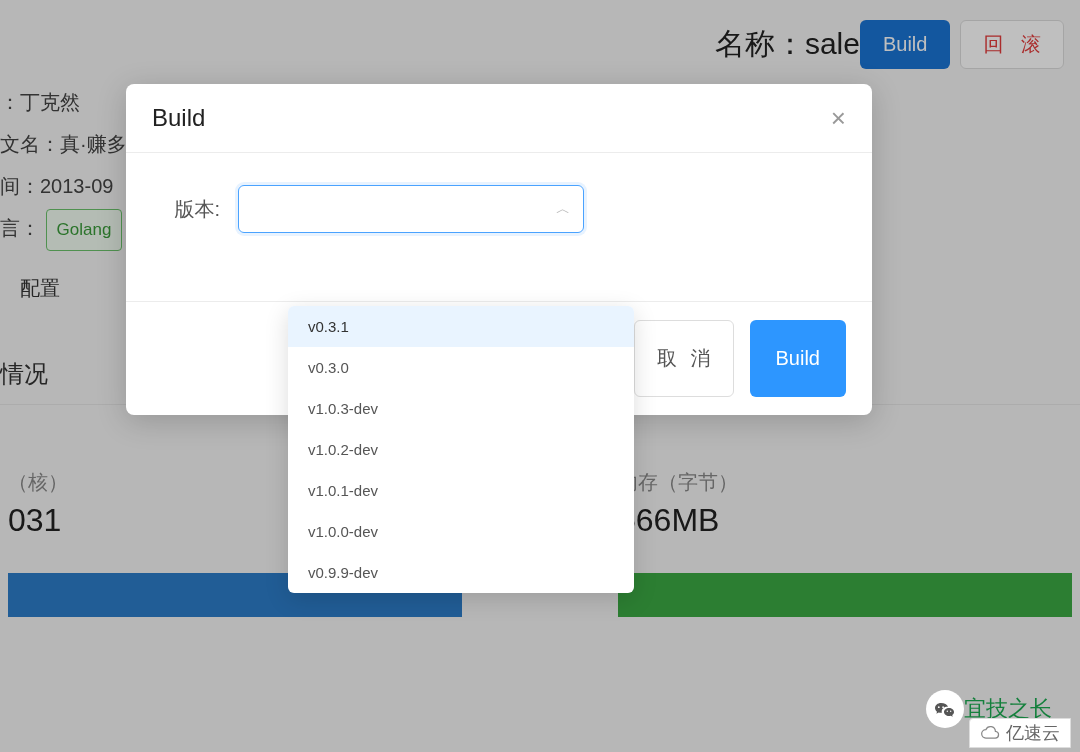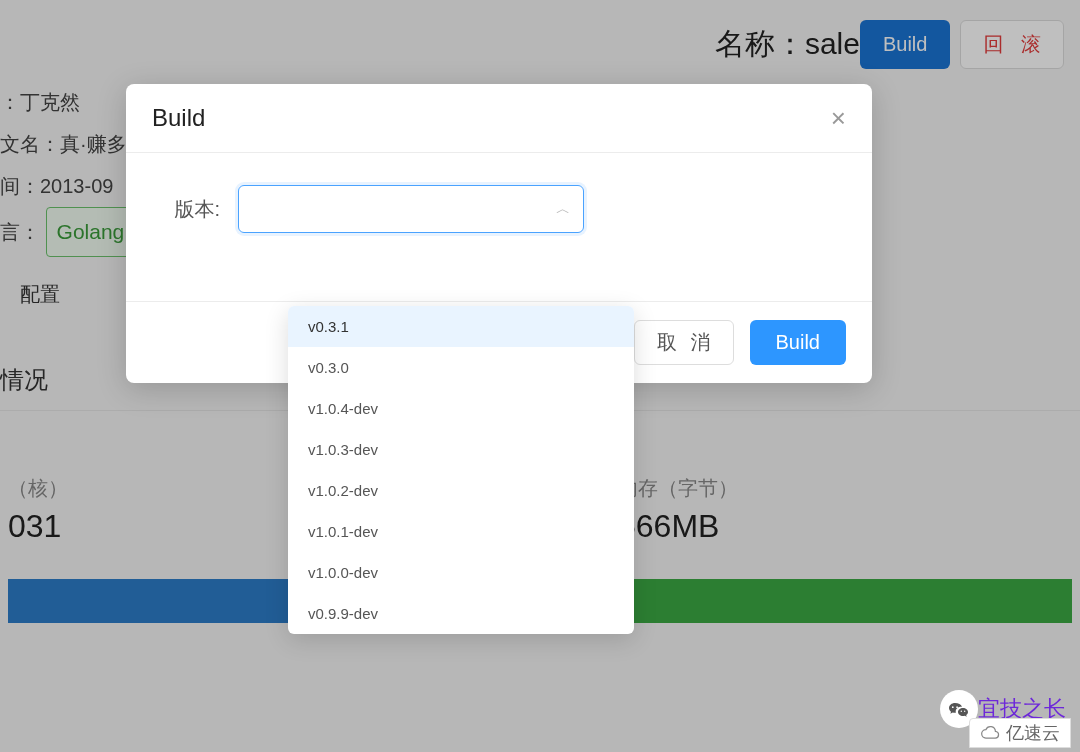--- a/index.html
+++ b/index.html
@@ -49,21 +49,21 @@
 
     .meta-list { padding: 12px 10px 0 0; font-size: 20px; color: #444; line-height: 2.1; }
     .meta-row { white-space: nowrap; }
     .lang-chip {
       display: inline-block;
       border: 1px solid #6bc26b;
       color: #3a9b3a;
       background: #f0fbf0;
       border-radius: 4px;
       padding: 2px 10px;
-      font-size: 21px;
+      font-size: 17px;
     }
 
     .tab-row { padding: 24px 20px 0 20px; font-size: 20px; }
 
     .section-title-bg {
       margin-top: 56px;
       font-size: 24px;
       padding: 0 0 14px 0;
       border-bottom: 1px solid #e6e6e6;
     }
@@ -121,21 +121,21 @@
       cursor: pointer;
     }
     .chevron { color:#bbb; font-size:14px; transform: rotate(180deg); }
 
     .modal-footer {
       display:flex; justify-content:flex-end; gap:16px;
       padding: 18px 26px; border-top: 1px solid #ececec;
     }
     .btn-cancel {
       background:#fff; color:#555; border:1px solid #ddd;
-      border-radius:6px; padding:8px 22px; font-size:20px; letter-spacing:4px; padding-right:18px;
+      border-radius:6px; padding:24px 22px; font-size:20px; letter-spacing:4px; padding-right:18px;
       cursor:pointer;
     }
     .btn-build {
       background:#2d96ff; color:#fff; border:none;
       border-radius:6px; padding:10px 26px; font-size:20px;
       cursor:pointer;
     }
 
     
     .dropdown {
@@ -151,22 +151,22 @@
     .dropdown-item {
       padding: 12px 20px;
       font-size: 15px;
       color:#555;
       cursor:pointer;
     }
     .dropdown-item.highlight { background:#e9f4ff; color:#333; }
 
     
     .wechat-badge {
-      position:absolute; right: 14px; bottom: 24px;
-      display:flex; align-items:center; color:#6d28d9;
+      position:absolute; right: 28px; bottom: 24px;
+      display:flex; align-items:center; color:#15803d;
       font-size: 22px;
     }
     .wechat-icon {
       width:38px; height:38px; background:#fff; border-radius:50%;
       display:flex; align-items:center; justify-content:center;
       color:#555; font-size:22px;
     }
     .watermark {
       position:absolute; right: 9px; bottom: 4px;
       display:flex; align-items:center; gap:6px;
@@ -238,21 +238,20 @@
   </div>
   <div class="modal-footer">
     <button class="btn-cancel">取 消</button>
     <button class="btn-build">Build</button>
   </div>
 </div>
 
 <div class="dropdown">
   <div class="dropdown-item highlight">v0.3.1</div>
   <div class="dropdown-item">v0.3.0</div>
-  <div class="dropdown-item">v1.0.4-dev</div>
   <div class="dropdown-item">v1.0.3-dev</div>
   <div class="dropdown-item">v1.0.2-dev</div>
   <div class="dropdown-item">v1.0.1-dev</div>
   <div class="dropdown-item">v1.0.0-dev</div>
   <div class="dropdown-item">v0.9.9-dev</div>
 </div>
 
 <div class="wechat-badge">
   <div class="wechat-icon">
     <svg width="24" height="24" viewBox="0 0 24 24" fill="none">

